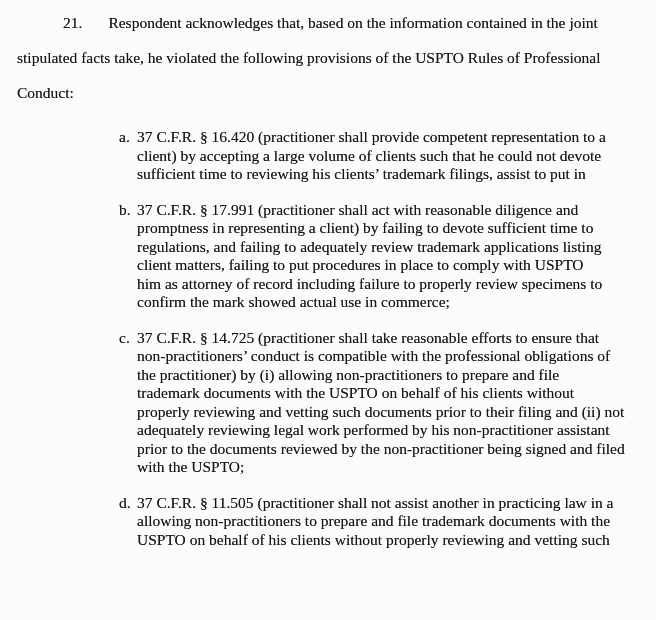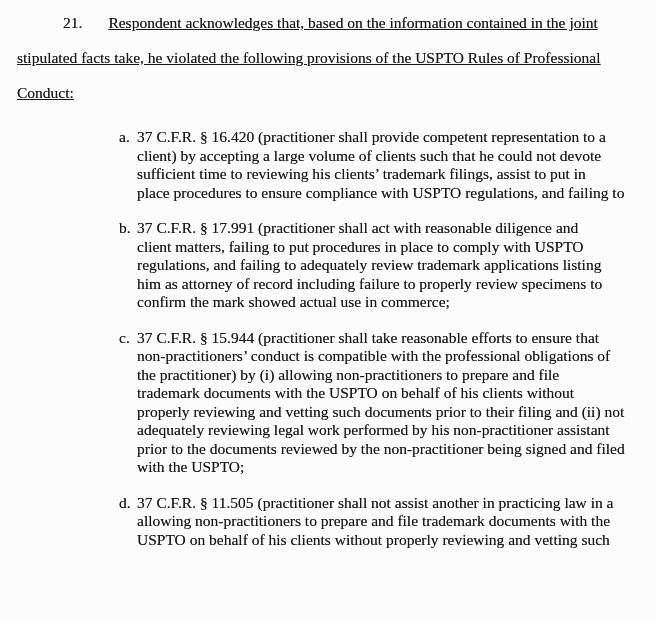--- a/index.html
+++ b/index.html
@@ -13,21 +13,20 @@
     height: 620px;
     background: #fcfcfc;
     overflow: hidden;
     font-family: "Liberation Serif", "DejaVu Serif", serif;
     font-size: 15.5px;
     color: #161616;
     text-shadow: 0 0 0.45px rgba(0,0,0,0.55);
   }
   .intro {
     padding: 5px 0 0 17px;
-    text-decoration: underline;
   }
   .intro-line {
     line-height: 35px;
     white-space: nowrap;
   }
   .intro-line.first {
     padding-left: 46px;
   }
   .para-num {
     display: inline-block;
@@ -64,37 +63,37 @@
     <div class="intro-line">Conduct:</div>
   </div>
 
   <div class="list" id="violations-list">
       <div class="item">
         <div class="letter">a.</div>
         <div class="item-lines">
           <div class="line">37 C.F.R. § 16.420 (practitioner shall provide competent representation to a</div>
           <div class="line">client) by accepting a large volume of clients such that he could not devote</div>
           <div class="line">sufficient time to reviewing his clients’ trademark filings, assist to put in</div>
-          <div class="line">place procedures to ensure compliance with USPTO regulations, and failing to</div>
         </div>
       </div>
       <div class="item">
         <div class="letter">b.</div>
         <div class="item-lines">
           <div class="line">37 C.F.R. § 17.991 (practitioner shall act with reasonable diligence and</div>
+          <div class="line">promptness in representing a client) by failing to devote sufficient time to</div>
+          <div class="line">regulations, and failing to adequately review trademark applications listing</div>
           <div class="line">client matters, failing to put procedures in place to comply with USPTO</div>
-          <div class="line">regulations, and failing to adequately review trademark applications listing</div>
           <div class="line">him as attorney of record including failure to properly review specimens to</div>
           <div class="line">confirm the mark showed actual use in commerce;</div>
         </div>
       </div>
       <div class="item">
         <div class="letter">c.</div>
         <div class="item-lines">
-          <div class="line">37 C.F.R. § 15.944 (practitioner shall take reasonable efforts to ensure that</div>
+          <div class="line">37 C.F.R. § 14.725 (practitioner shall take reasonable efforts to ensure that</div>
           <div class="line">non-practitioners’ conduct is compatible with the professional obligations of</div>
           <div class="line">the practitioner) by (i) allowing non-practitioners to prepare and file</div>
           <div class="line">trademark documents with the USPTO on behalf of his clients without</div>
           <div class="line">properly reviewing and vetting such documents prior to their filing and (ii) not</div>
           <div class="line">adequately reviewing legal work performed by his non-practitioner assistant</div>
           <div class="line">prior to the documents reviewed by the non-practitioner being signed and filed</div>
           <div class="line">with the USPTO;</div>
         </div>
       </div>
       <div class="item">

